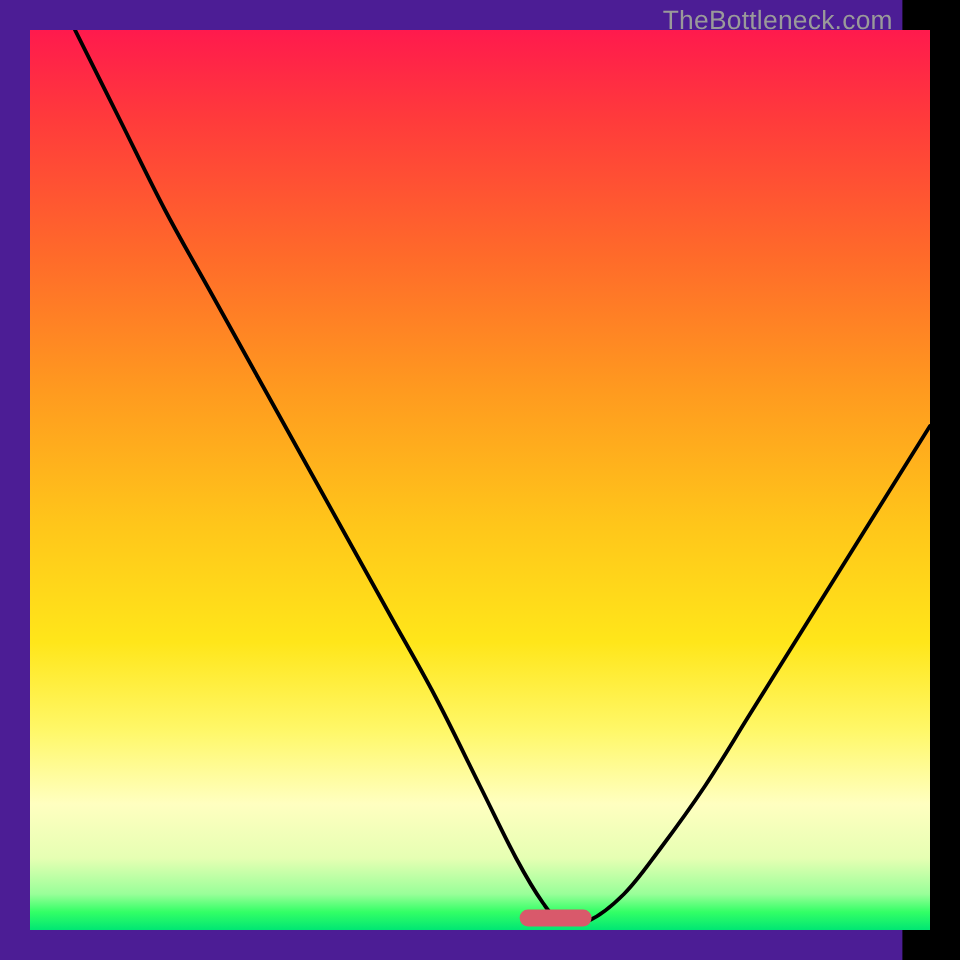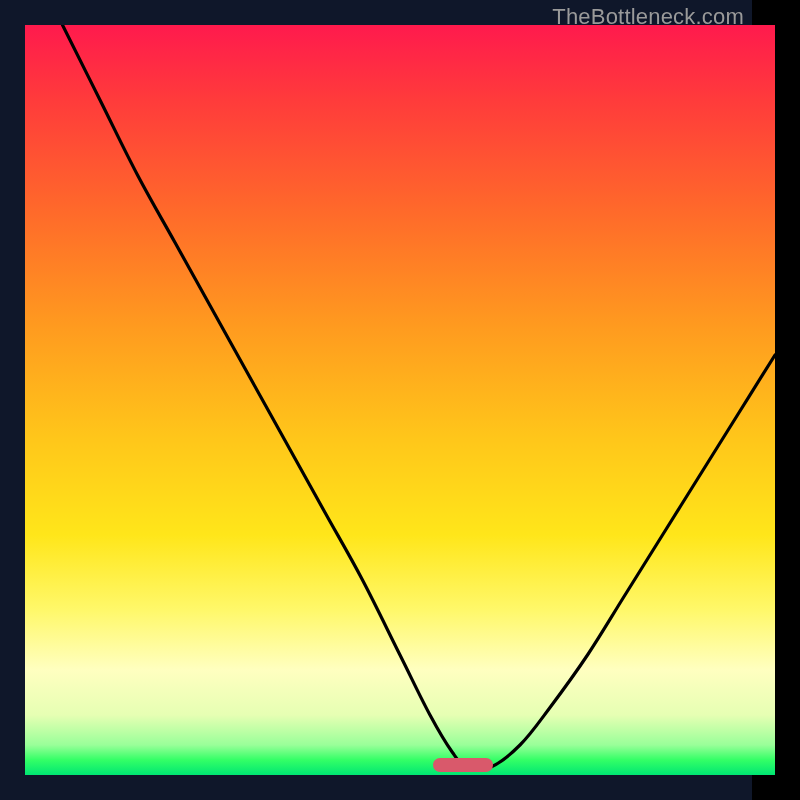--- a/index.html
+++ b/index.html
@@ -8,21 +8,21 @@
     width: 800px;
     height: 800px;
     overflow: hidden;
     background: #000;
     font-family: Arial, Helvetica, sans-serif;
   }
   .frame {
     position: relative;
     width: 752px;
     height: 800px;
-    background: #0f172a;
+    background: #4c1d95;
   }
   .plot-area {
     position: absolute;
     left: 25px;
     top: 25px;
     width: 750px;
     height: 750px;
     background: linear-gradient(to bottom,
       #ff1a4d 0%,
       #ff3b3b 10%,

